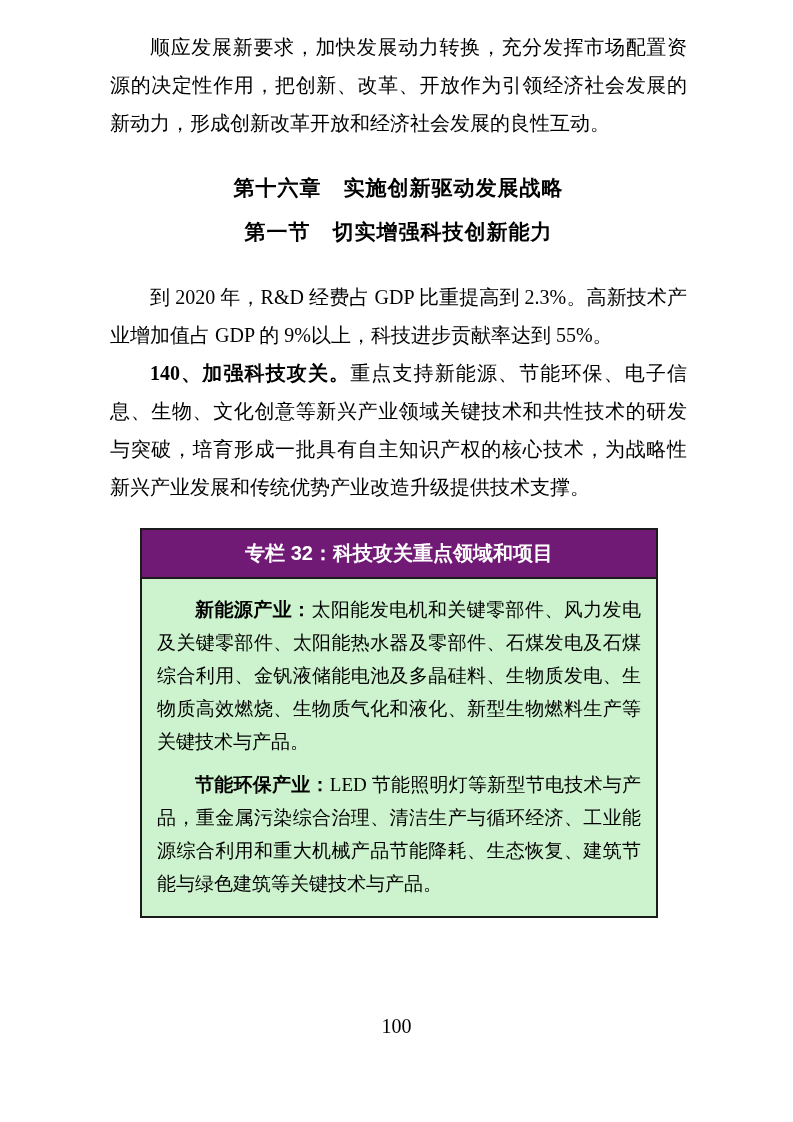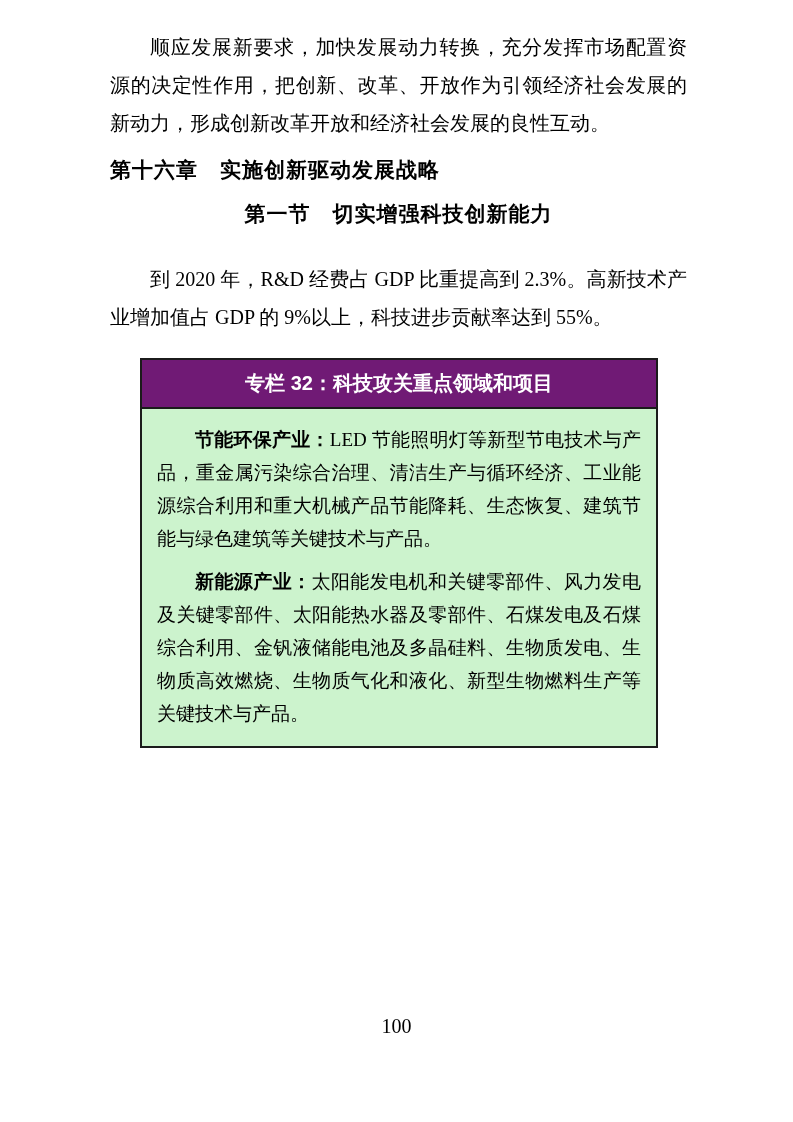--- a/index.html
+++ b/index.html
@@ -26,22 +26,22 @@
   .body-para {
     margin: 0;
     font-size: 20px;
     line-height: 38px;
     text-align: justify;
     text-indent: 2em;
   }
   .intro { margin-top: 28px; }
 
   .chapter-heading {
-    margin: 14px 0 0 0;
-    text-align: left;
+    margin: 32px 0 0 0;
+    text-align: center;
     font-family: "Liberation Sans", "DejaVu Sans", sans-serif;
     font-weight: bold;
     font-size: 21px;
     letter-spacing: 1px;
   }
   .section-heading {
     margin: 16px 0 0 0;
     text-align: center;
     font-family: "Liberation Serif", "DejaVu Serif", serif;
     font-weight: bold;
@@ -102,25 +102,26 @@
 
 
     <p class="body-para intro">顺应发展新要求，加快发展动力转换，充分发挥市场配置资源的决定性作用，把创新、改革、开放作为引领经济社会发展的新动力，形成创新改革开放和经济社会发展的良性互动。</p>
 
     <h2 class="chapter-heading">第十六章　实施创新驱动发展战略</h2>
 
     <h3 class="section-heading">第一节　切实增强科技创新能力</h3>
 
     <p class="body-para rd-para">到 2020 年，R&amp;D 经费占 GDP 比重提高到 2.3%。高新技术产业增加值占 GDP 的 9%以上，科技进步贡献率达到 55%。</p>
 
+    <p class="body-para"><span class="lead-bold">140、加强科技攻关。</span><span>重点支持新能源、节能环保、电子信息、生物、文化创意等新兴产业领域关键技术和共性技术的研发与突破，培育形成一批具有自主知识产权的核心技术，为战略性新兴产业发展和传统优势产业改造升级提供技术支撑。</span></p>
 
     <div class="column-box">
       <div class="column-box-header" style="background: #701a75; color: rgb(255, 255, 255);">专栏 32：科技攻关重点领域和项目</div>
       <div class="column-box-body" style="background: rgb(204, 243, 205);">
+        <p class="box-para"><span class="box-lead">新能源产业：</span><span>太阳能发电机和关键零部件、风力发电及关键零部件、太阳能热水器及零部件、石煤发电及石煤综合利用、金钒液储能电池及多晶硅料、生物质发电、生物质高效燃烧、生物质气化和液化、新型生物燃料生产等关键技术与产品。</span></p>
         <p class="box-para"><span class="box-lead">节能环保产业：</span><span>LED 节能照明灯等新型节电技术与产品，重金属污染综合治理、清洁生产与循环经济、工业能源综合利用和重大机械产品节能降耗、生态恢复、建筑节能与绿色建筑等关键技术与产品。</span></p>
-        <p class="box-para"><span class="box-lead">新能源产业：</span><span>太阳能发电机和关键零部件、风力发电及关键零部件、太阳能热水器及零部件、石煤发电及石煤综合利用、金钒液储能电池及多晶硅料、生物质发电、生物质高效燃烧、生物质气化和液化、新型生物燃料生产等关键技术与产品。</span></p>
       </div>
     </div>
 
   </div>
 
   <div class="page-number">100</div>
 </div>
 
 </body></html>

